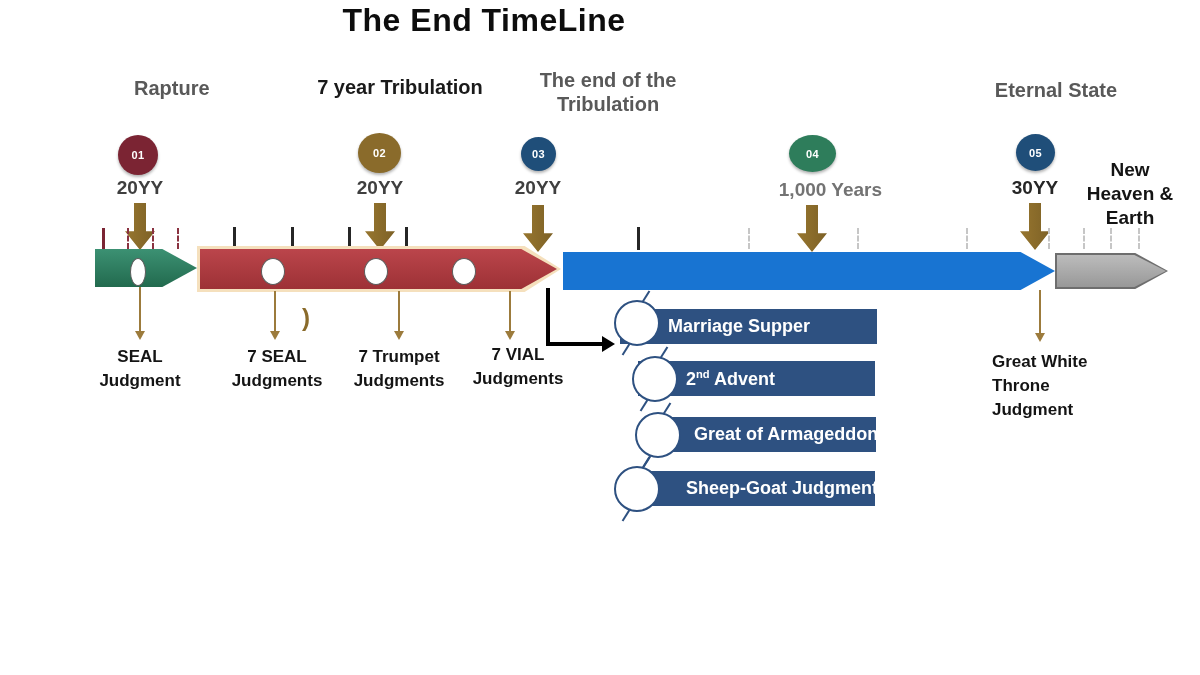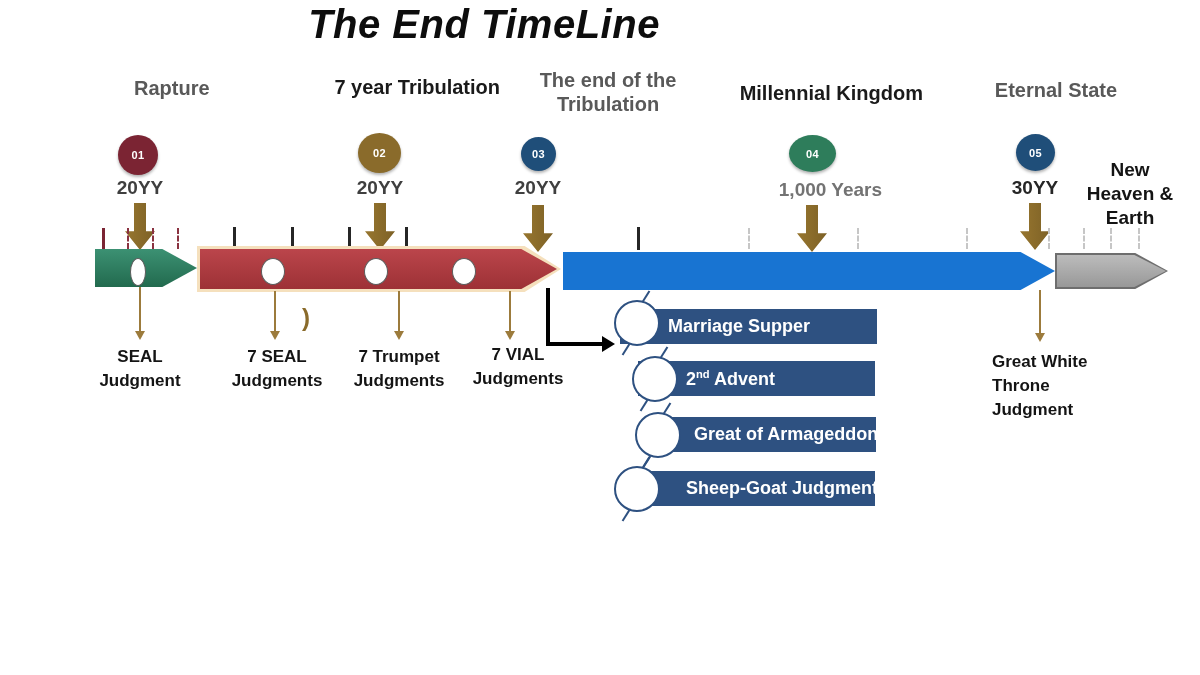--- a/index.html
+++ b/index.html
@@ -2,24 +2,24 @@
 <html><head>
 <meta charset="utf-8">
 <style>
   html,body{margin:0;padding:0;background:#ffffff;}
   .canvas{
     position:relative;width:1200px;height:675px;background:#ffffff;
     font-family:"Liberation Sans",sans-serif;font-weight:bold;overflow:hidden;
   }
   .abs{position:absolute;}
   
-  .title{left:0;top:2px;width:968px;text-align:center;font-size:40px;color:#0d0d0d;letter-spacing:.5px;font-style:italic;}
+  .title{left:0;top:2px;width:968px;text-align:center;font-size:32px;color:#0d0d0d;letter-spacing:.5px;}
   .hdr{font-size:20px;line-height:1.2;text-align:center;}
   .hdr-gray{color:#595959;}
-  .hdr-dark{color:#1a1a1a;text-align:right;}
+  .hdr-dark{color:#1a1a1a;}
   .year{font-size:19px;color:#3f3f3f;text-align:center;}
   .side-note{font-size:19px;color:#141414;text-align:center;line-height:1.25;}
   .jlabel{font-size:17px;color:#141414;text-align:center;line-height:1.4;}
   
   .badge{
     border-radius:50%;color:#fff;font-size:11px;letter-spacing:.5px;
     display:flex;align-items:center;justify-content:center;
     box-shadow:0 2px 3px rgba(0,0,0,.3);
   }
   
@@ -68,21 +68,20 @@
 </head>
 <body>
 
 <div class="canvas">
 
   <div class="abs title">The End TimeLine</div>
 
   <div class="abs hdr hdr-gray" style="left:86px;top:76px;width:100px;text-align:left;margin-left:48px;">Rapture</div>
   <div class="abs hdr hdr-dark" style="left:300px;top:75px;width:200px;">7 year Tribulation</div>
   <div class="abs hdr hdr-gray" style="left:528px;top:68px;width:160px;">The end of the Tribulation</div>
-  <div class="abs hdr hdr-dark" style="left:723px;top:81px;width:200px;">Millennial Kingdom</div>
   <div class="abs hdr hdr-gray" style="left:986px;top:78px;width:140px;">Eternal State</div>
 
   <div class="abs badge" style="left:118px;top:135px;width:40px;height:40px;background:#7b2433;">01</div>
   <div class="abs badge" style="left:358px;top:133px;width:43px;height:40px;background:#8a6b2b;">02</div>
   <div class="abs badge" style="left:521px;top:137px;width:35px;height:34px;background:#1f4e79;">03</div>
   <div class="abs badge" style="left:789px;top:135px;width:47px;height:37px;background:#2e7d5b;">04</div>
   <div class="abs badge" style="left:1016px;top:134px;width:39px;height:37px;background:#1f4e79;">05</div>
 
   <div class="abs year" style="left:90px;top:177px;width:100px;">20YY</div>
   <div class="abs year" style="left:330px;top:177px;width:100px;">20YY</div>

